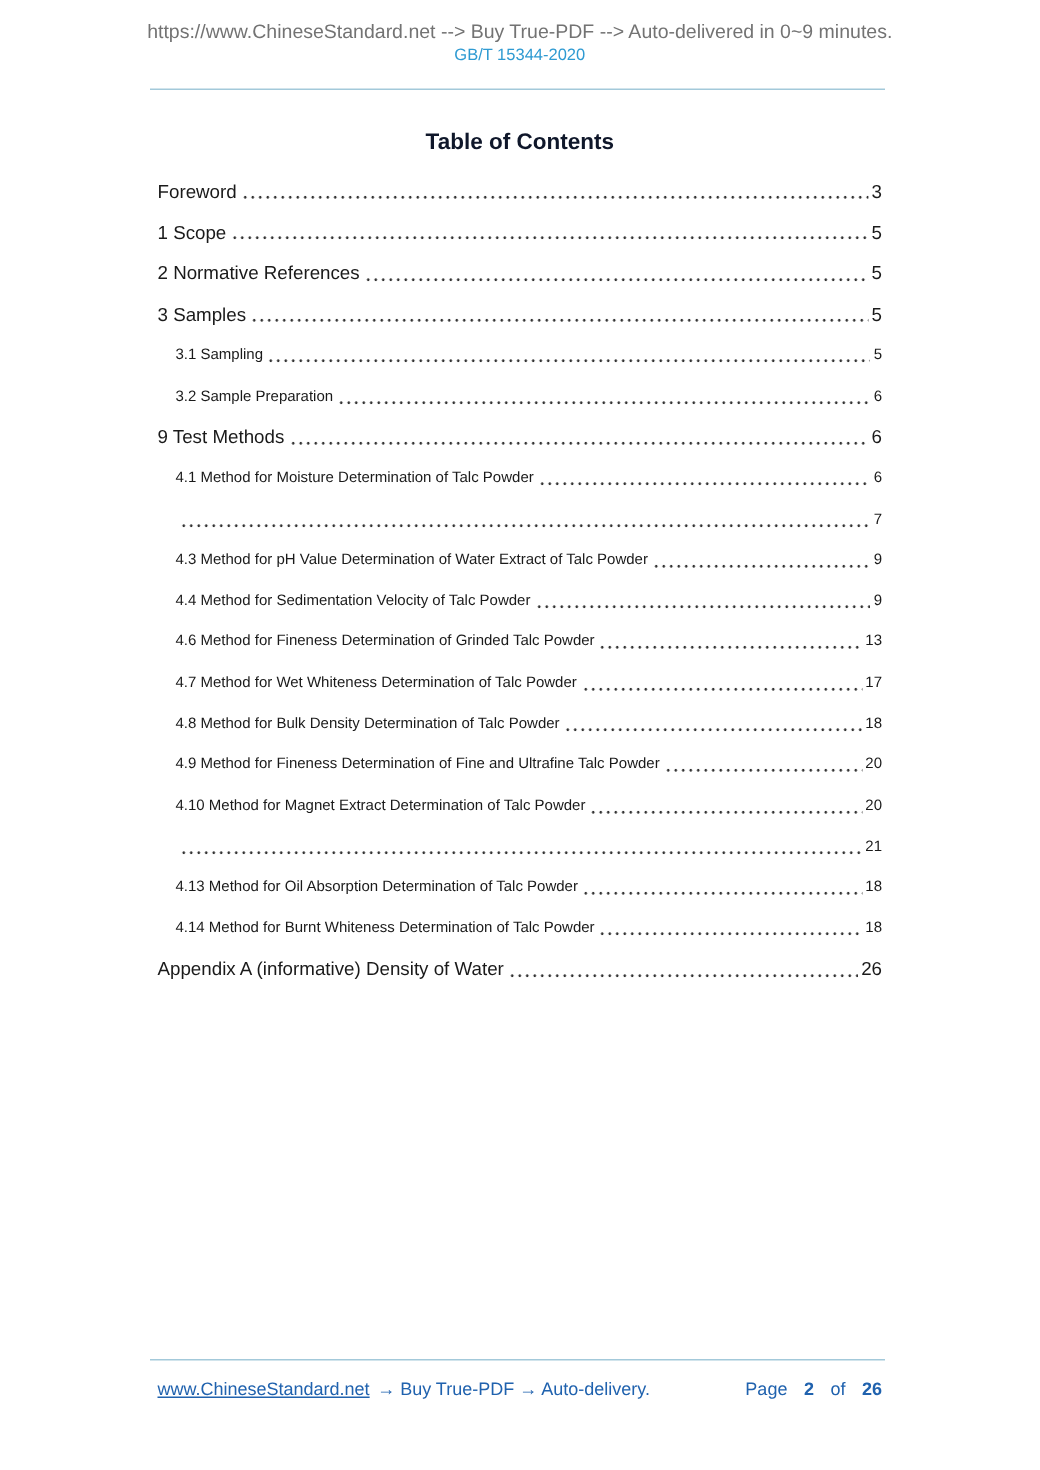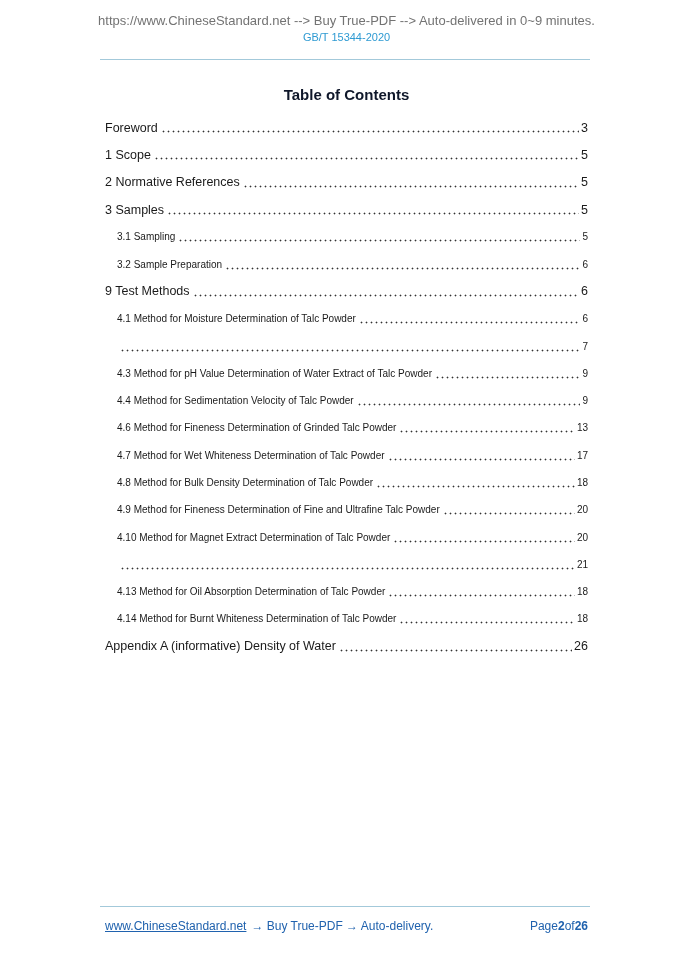--- a/index.html
+++ b/index.html
@@ -83,21 +83,21 @@
     width: 483px;
     display: flex;
     justify-content: space-between;
     align-items: baseline;
     font-size: 12px;
     color: #2062ae;
     line-height: 18px;
   }
   .footer-left { display: flex; gap: 5px; align-items: flex-end; }
   .footer-link { text-decoration: underline; color: #2062ae; cursor: pointer; }
-  .footer-right { display: flex; gap: 0; align-items: center; }
+  .footer-right { display: flex; gap: 11px; align-items: center; }
   .pg-num { font-weight: bold; }
 </style>
 </head>
 <body>
 
 <div class="promo">https://www.ChineseStandard.net --&gt; Buy True-PDF --&gt; Auto-delivered in 0~9 minutes.</div>
 <div class="doc-code">GB/T 15344-2020</div>
 <div class="rule rule-top"></div>
 
 <div class="page-title">Table of Contents</div>

